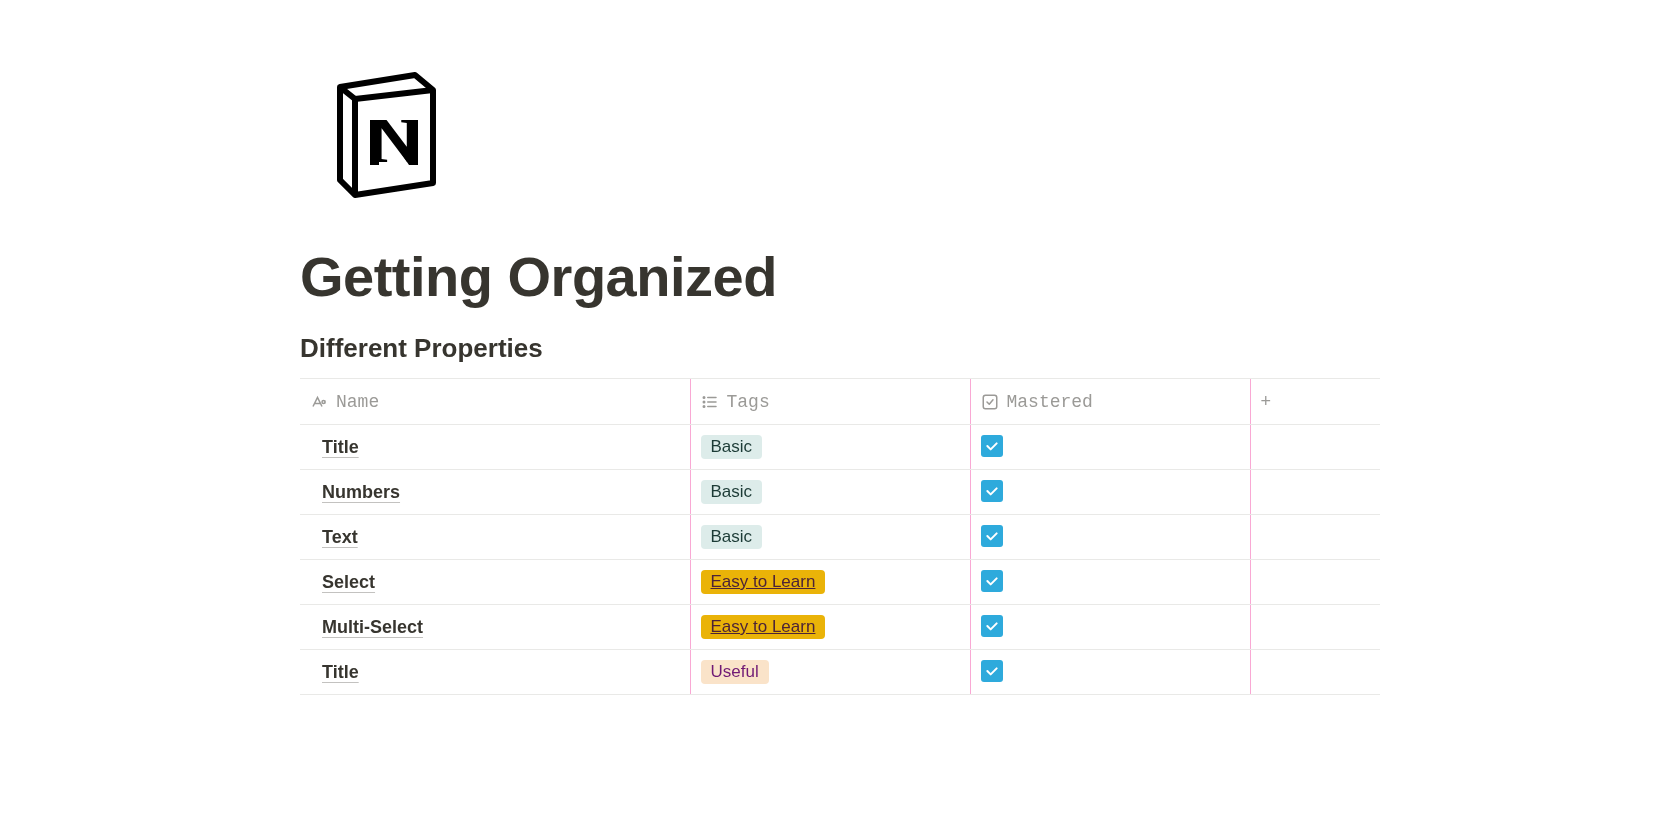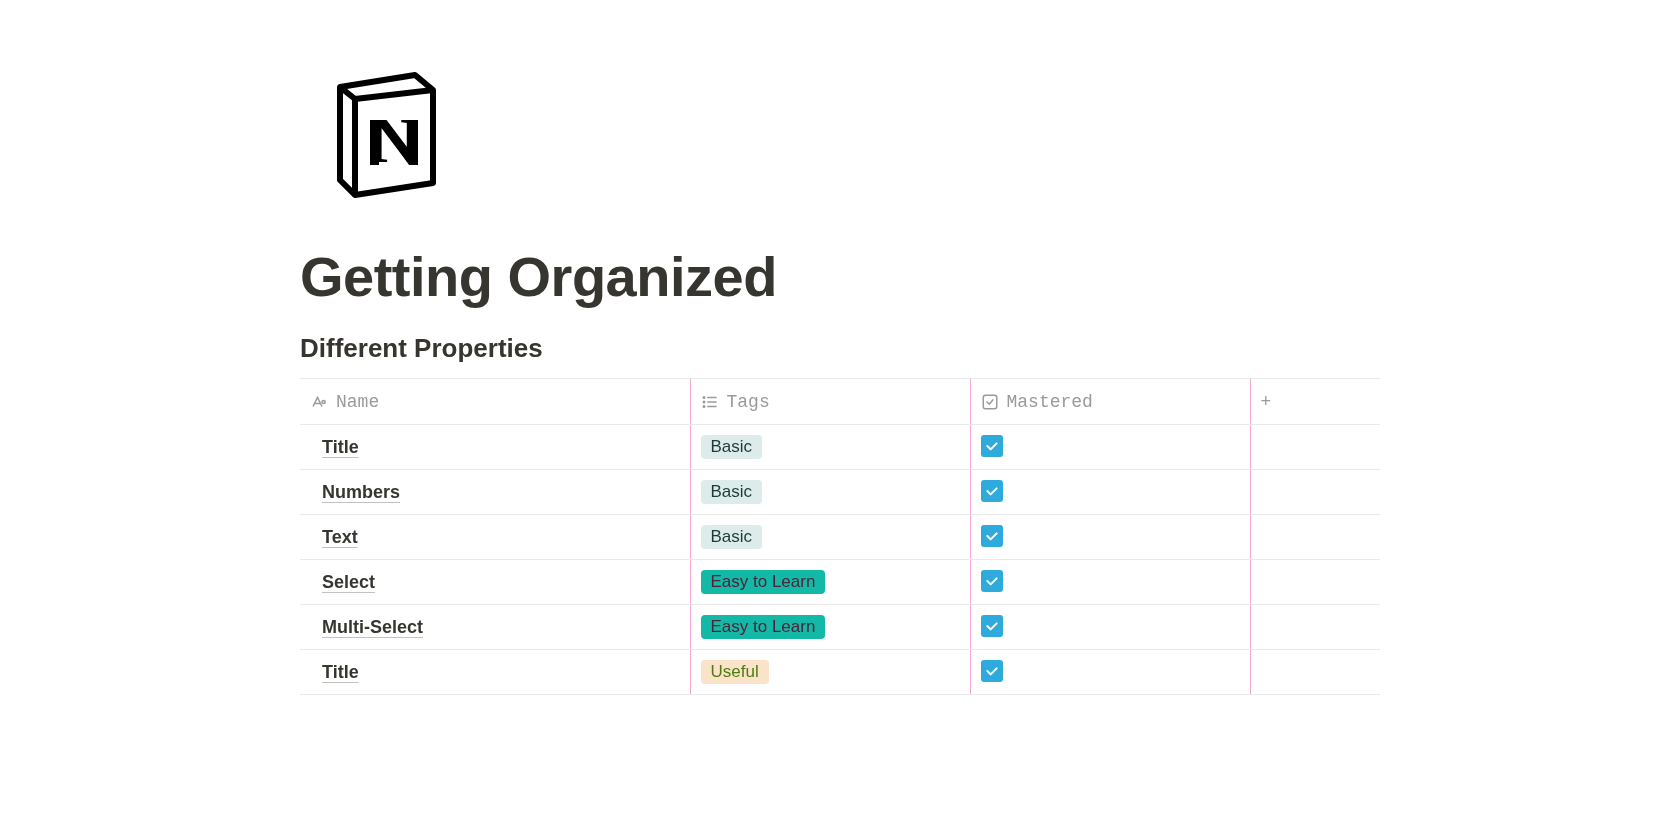--- a/index.html
+++ b/index.html
@@ -82,22 +82,22 @@
     }
     .tag {
       display: inline-block;
       padding: 2px 10px;
       border-radius: 4px;
       font-size: 17px;
       font-weight: 400;
       color: #37352f;
     }
     .tag-green  { background: #ddecea; color: #1c3b36; }
-    .tag-pink   { background: #14b8a6; color: #4c2337; }
-    .tag-orange { background: #fae3c9; color: #4d7c0f; }
+    .tag-pink   { background: #eab308; color: #4c2337; text-decoration: underline; }
+    .tag-orange { background: #fae3c9; color: #701a75; }
     .checkbox {
       width: 22px;
       height: 22px;
       background: #2eaadc;
       border-radius: 3px;
       display: inline-flex;
       align-items: center;
       justify-content: center;
       cursor: pointer;
     }

